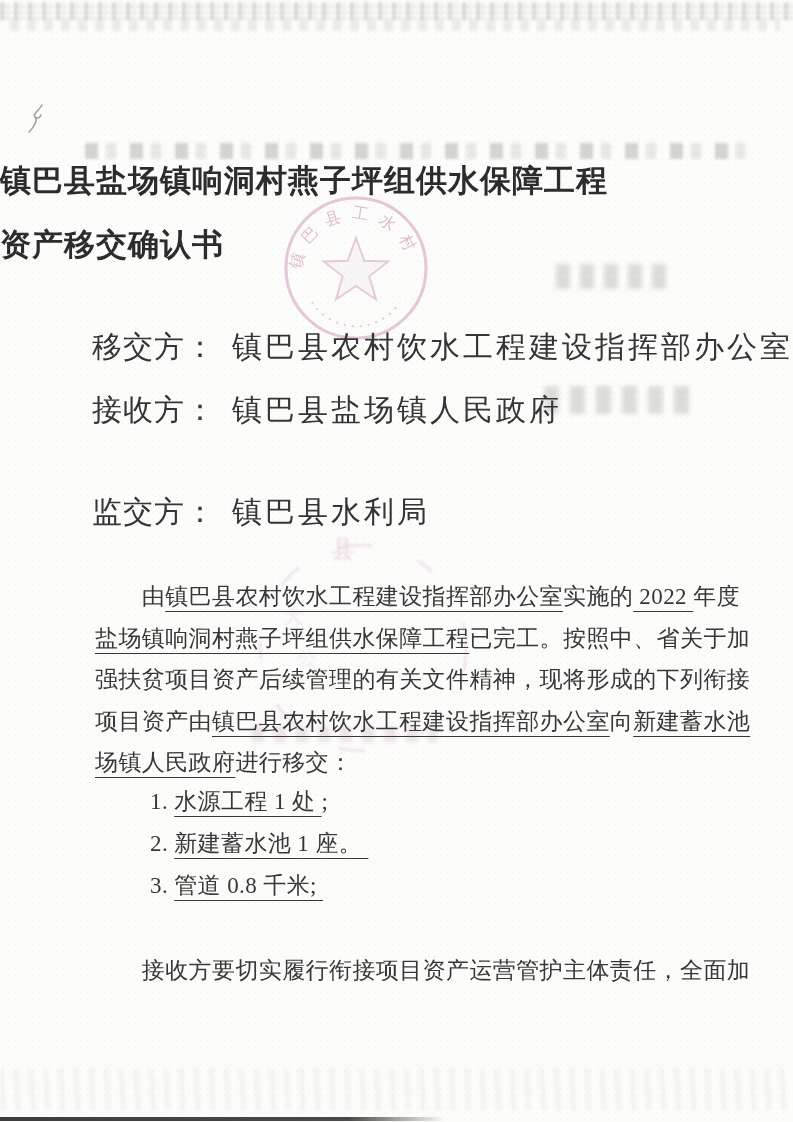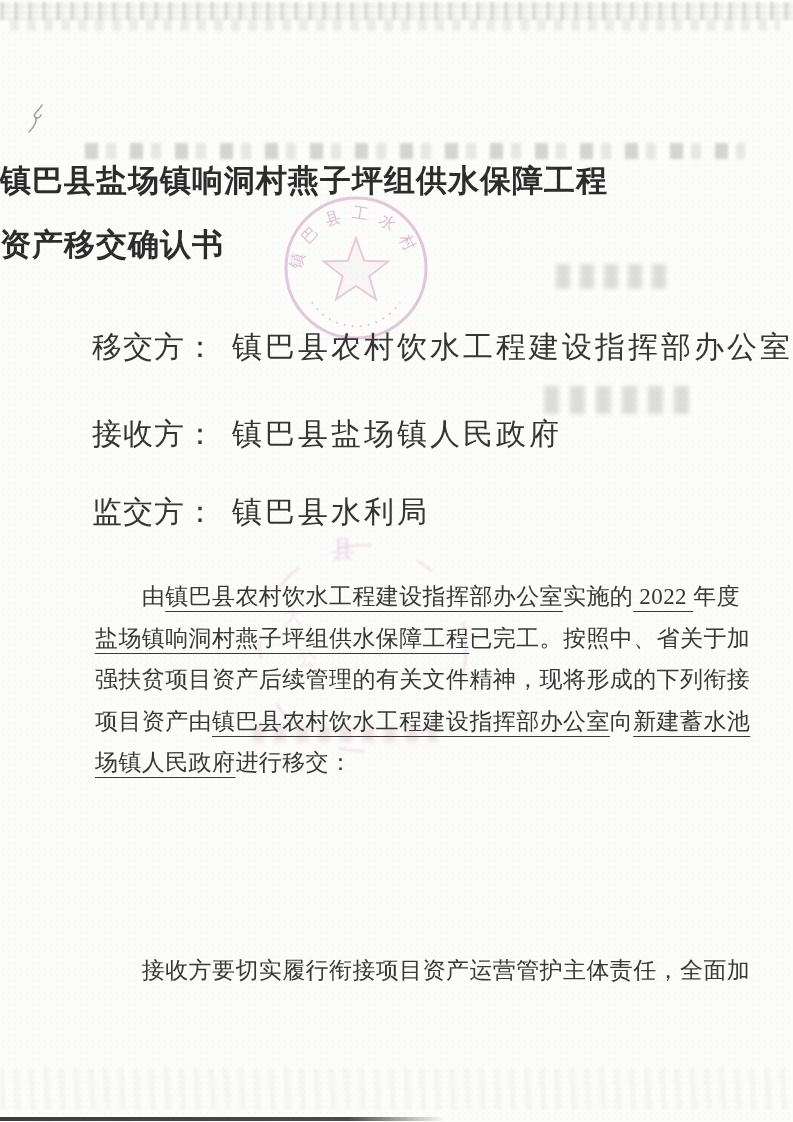--- a/index.html
+++ b/index.html
@@ -29,21 +29,21 @@
   #title2{top:224px;}
 
   
   .party{
     position:absolute;left:92px;z-index:3;
     font-size:30px;display:flex;gap:16px;color:#353535;
   }
   .party .label{letter-spacing:1px;}
   .party .value{letter-spacing:3px;}
   #party1{top:327px;}
-  #party2{top:414px;}
+  #party2{top:390px;}
   #party3{top:492px;}
 
   
   .textblock{position:absolute;font-size:23px;z-index:3;color:#373737;}
   #para1{top:576px;left:95px;line-height:41.5px;}
   #list{top:781px;left:150px;line-height:42px;}
   #para2{top:950px;left:95px;line-height:42px;}
   .line{white-space:pre;letter-spacing:0.4px;}
   .u{
     text-decoration:underline;
@@ -150,17 +150,22 @@
     <span class="value">镇巴县水利局</span>
   </div>
 
   <div class="textblock" id="para1">
       <div class="line"><span>　　由</span><span class="u">镇巴县农村饮水工程建设指挥部办公室</span><span>实施的</span><span class="u"> 2022 </span><span>年度</span></div>
       <div class="line"><span class="u">盐场镇响洞村燕子坪组供水保障工程</span><span>已完工。按照中、省关于加</span></div>
       <div class="line"><span>强扶贫项目资产后续管理的有关文件精神，现将形成的下列衔接</span></div>
       <div class="line"><span>项目资产由</span><span class="u">镇巴县农村饮水工程建设指挥部办公室</span><span>向</span><span class="u">新建蓄水池</span></div>
       <div class="line"><span class="u">场镇人民政府</span><span>进行移交：</span></div>
     </div>
+  <div class="textblock" id="list">
+      <div class="line"><span>1. </span><span class="u">水源工程 1 处 </span><span>;</span></div>
+      <div class="line"><span>2. </span><span class="u">新建蓄水池 1 座。 </span></div>
+      <div class="line"><span>3. </span><span class="u">管道 0.8 千米; </span></div>
+    </div>
   <div class="textblock" id="para2">
       <div class="line"><span>　　接收方要切实履行衔接项目资产运营管护主体责任，全面加</span></div>
     </div>
 
 </div>
 
 </body></html>

